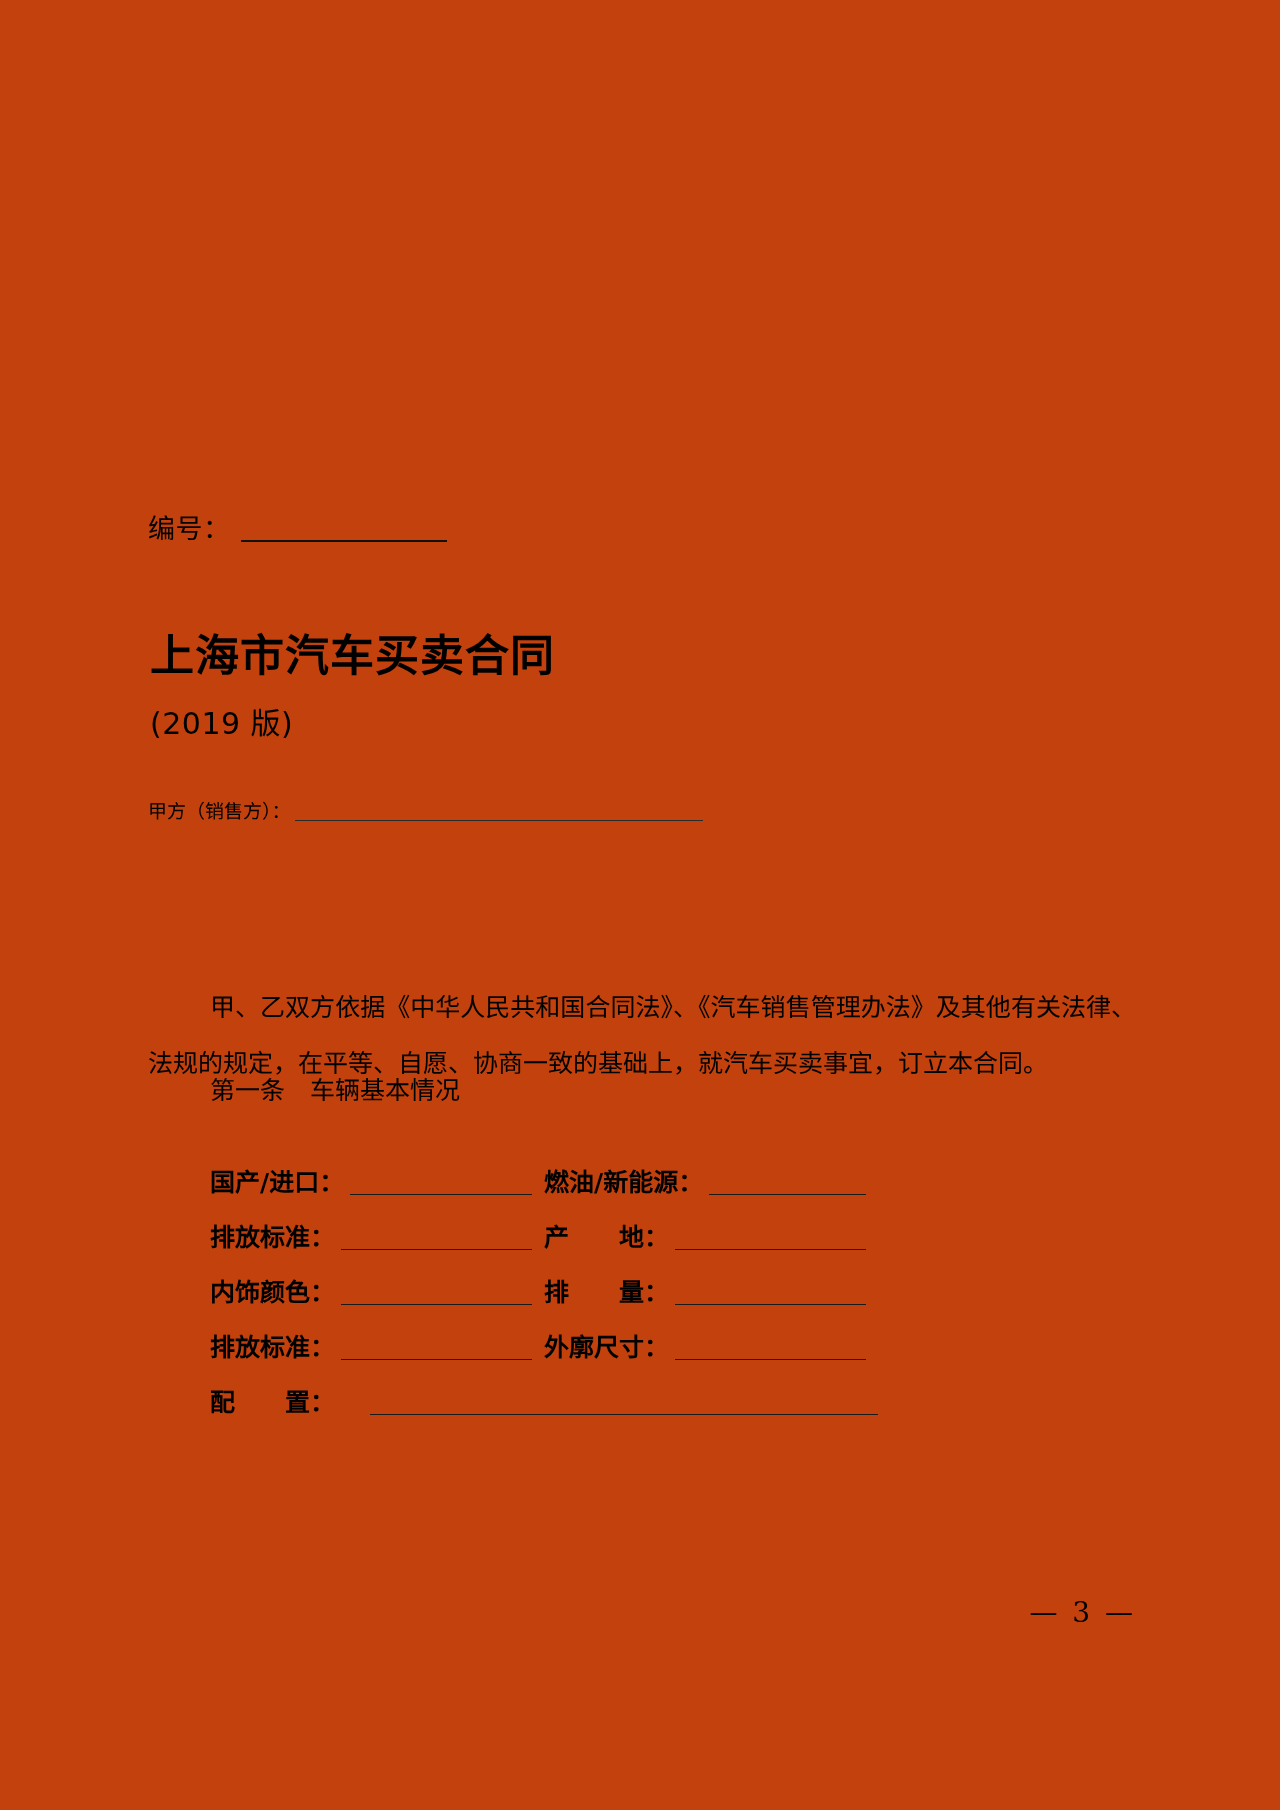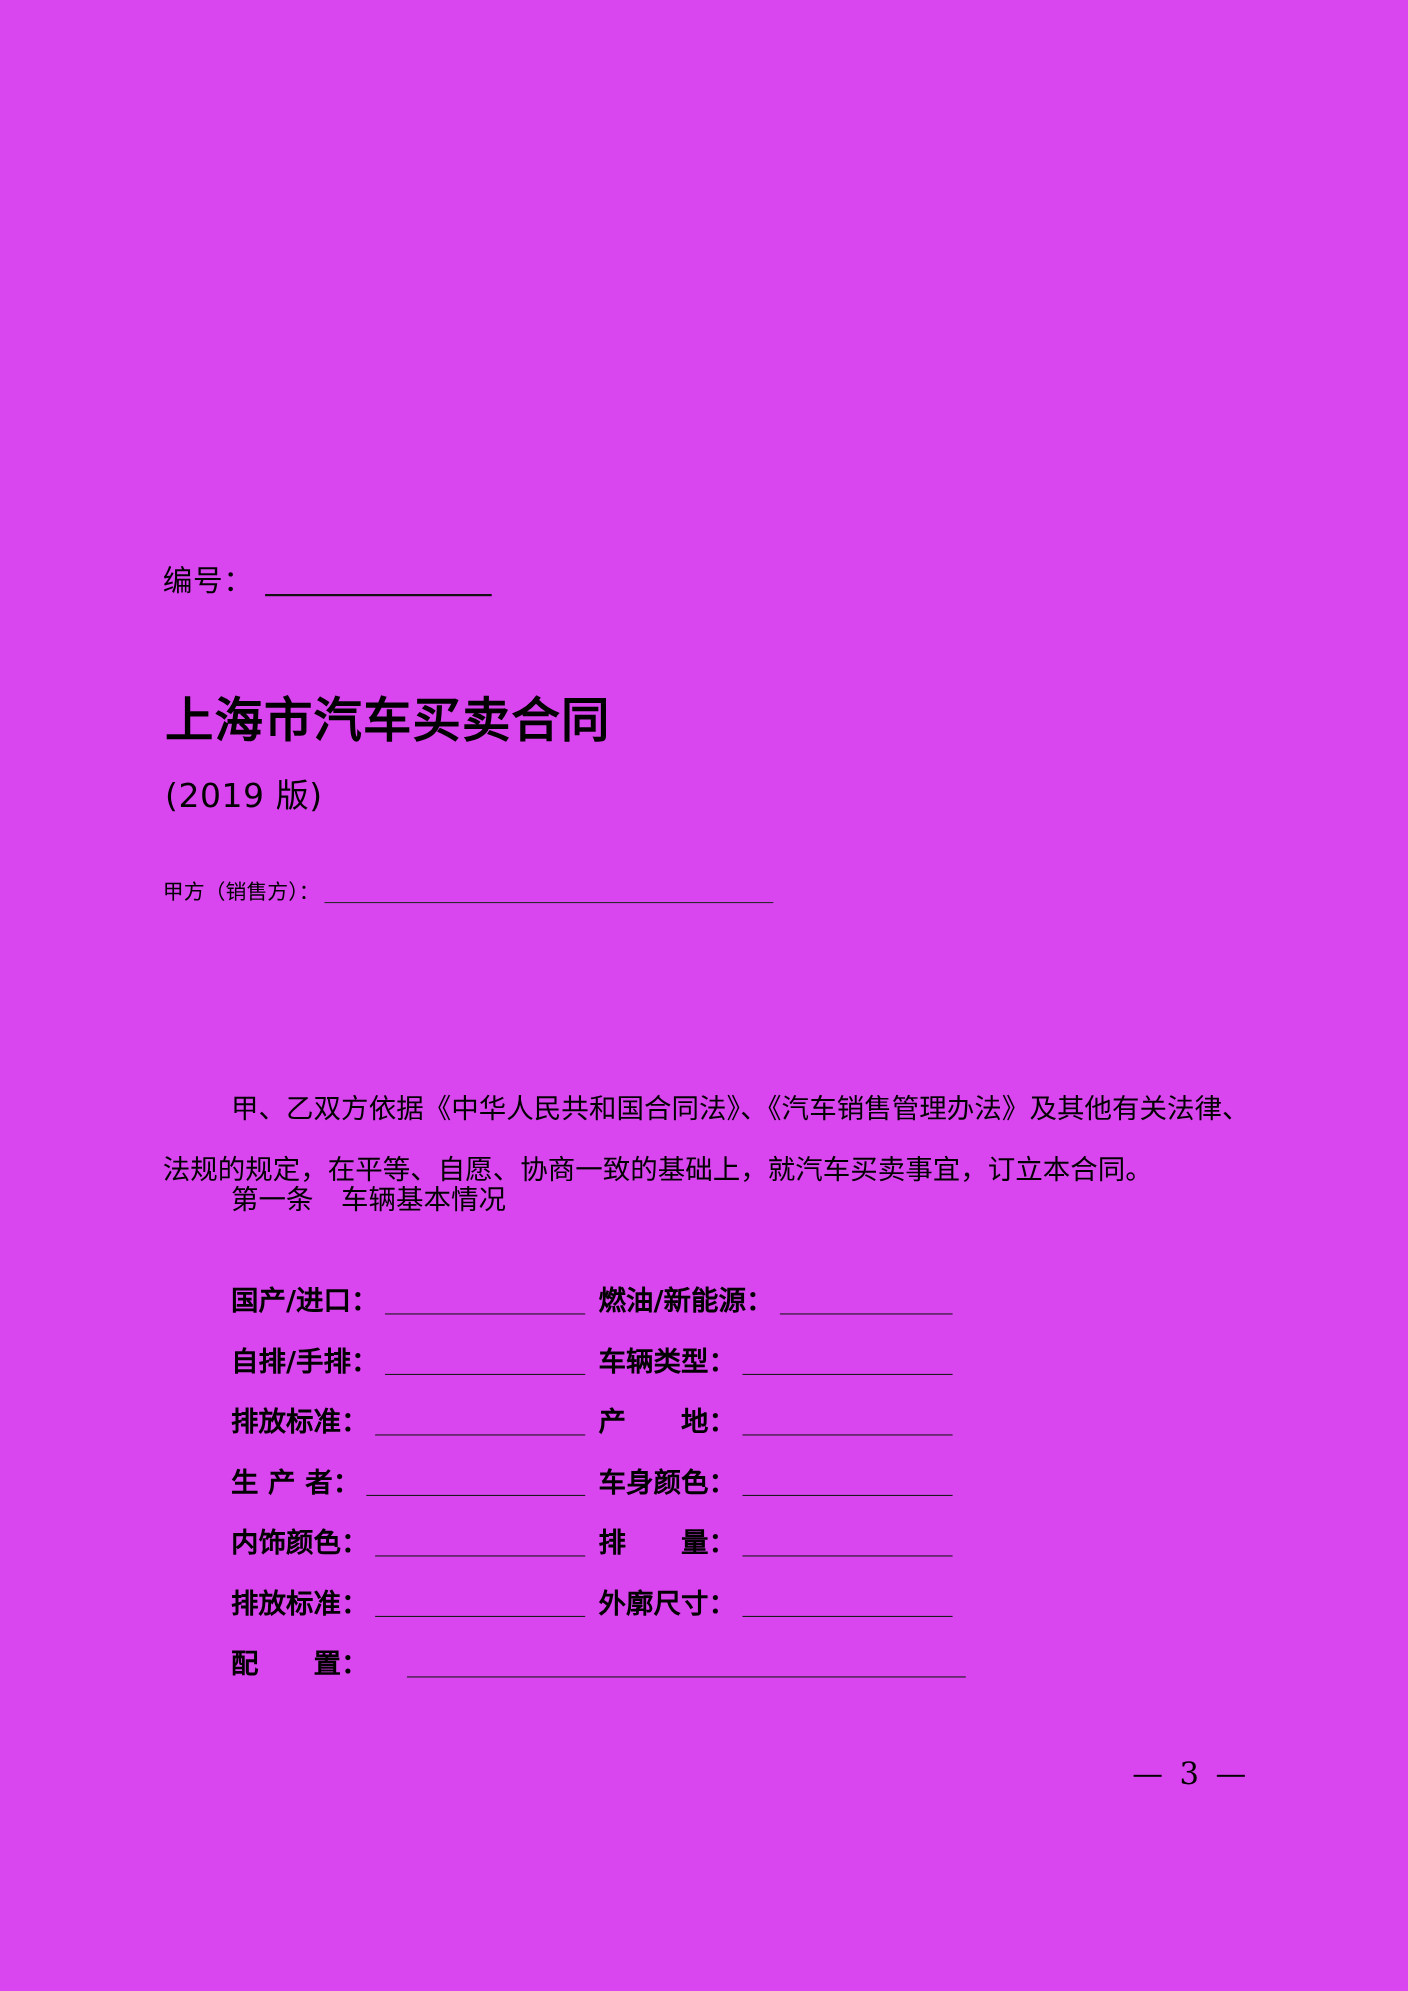--- a/index.html
+++ b/index.html
@@ -11,21 +11,21 @@
   body {
     font-family: "DejaVu Sans", "Liberation Sans", sans-serif;
     color: #000000;
     -webkit-font-smoothing: antialiased;
   }
   .page {
     position: relative;
     width: 1280px;
     height: 1810px;
     margin: 0 auto;
-    background: #d946ef;
+    background: #c2410c;
     overflow: hidden;
     box-sizing: border-box;
   }
 
   
   .content {
     position: absolute;
     left: 148px;
     top: 0;
     width: 988px;
@@ -221,52 +221,32 @@
         <span class="field-cell left">
           <span class="field-label">国产/进口：</span>
           <span class="field-blank"></span>
         </span>
         <span class="field-cell right">
           <span class="field-label">燃油/新能源：</span>
           <span class="field-blank"></span>
         </span>
       </div>
 
-      <div class="field-row">
-        <span class="field-cell left">
-          <span class="field-label">自排/手排：</span>
-          <span class="field-blank"></span>
-        </span>
-        <span class="field-cell right">
-          <span class="field-label">车辆类型：</span>
-          <span class="field-blank"></span>
-        </span>
-      </div>
 
       <div class="field-row">
         <span class="field-cell left">
           <span class="field-label">排放标准：</span>
           <span class="field-blank"></span>
         </span>
         <span class="field-cell right">
           <span class="field-label">产　　地：</span>
           <span class="field-blank"></span>
         </span>
       </div>
 
-      <div class="field-row">
-        <span class="field-cell left">
-          <span class="field-label">生 产 者：</span>
-          <span class="field-blank"></span>
-        </span>
-        <span class="field-cell right">
-          <span class="field-label">车身颜色：</span>
-          <span class="field-blank"></span>
-        </span>
-      </div>
 
       <div class="field-row">
         <span class="field-cell left">
           <span class="field-label">内饰颜色：</span>
           <span class="field-blank"></span>
         </span>
         <span class="field-cell right">
           <span class="field-label">排　　量：</span>
           <span class="field-blank"></span>
         </span>

